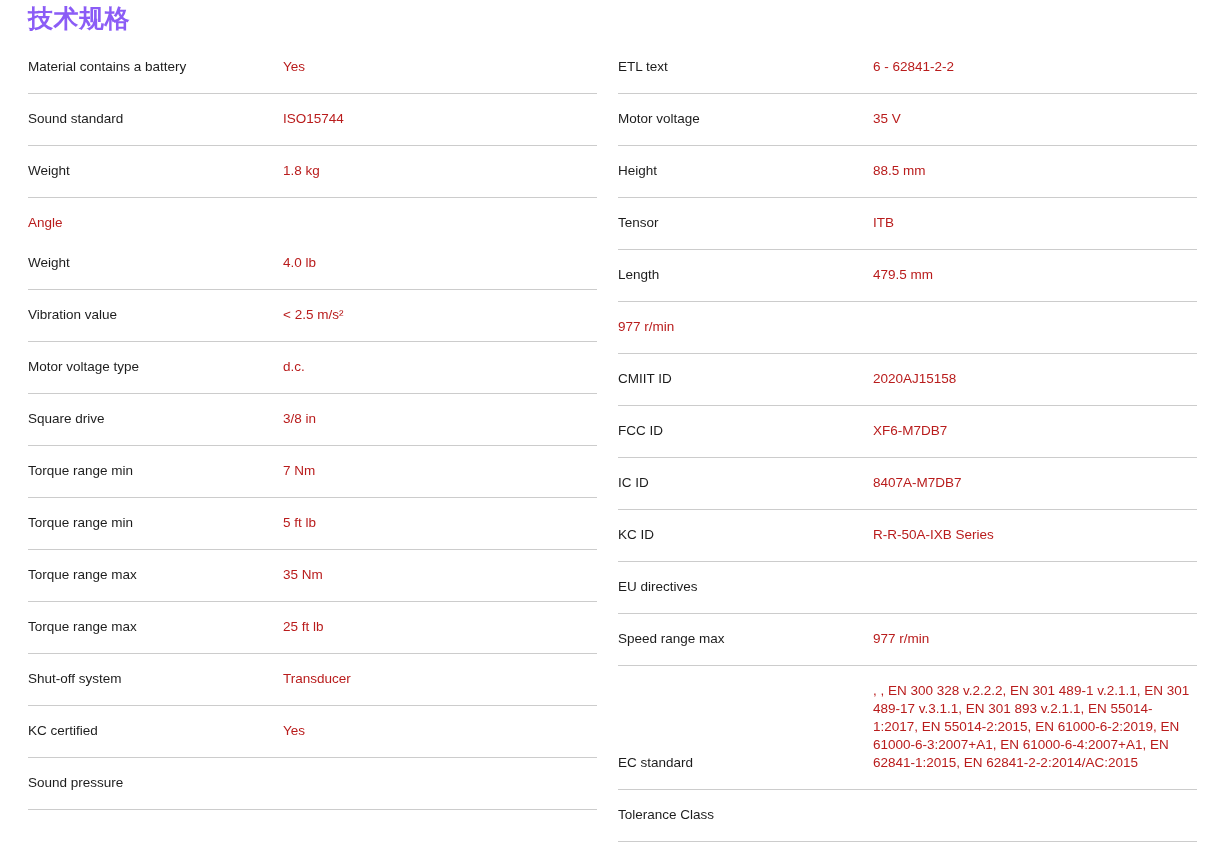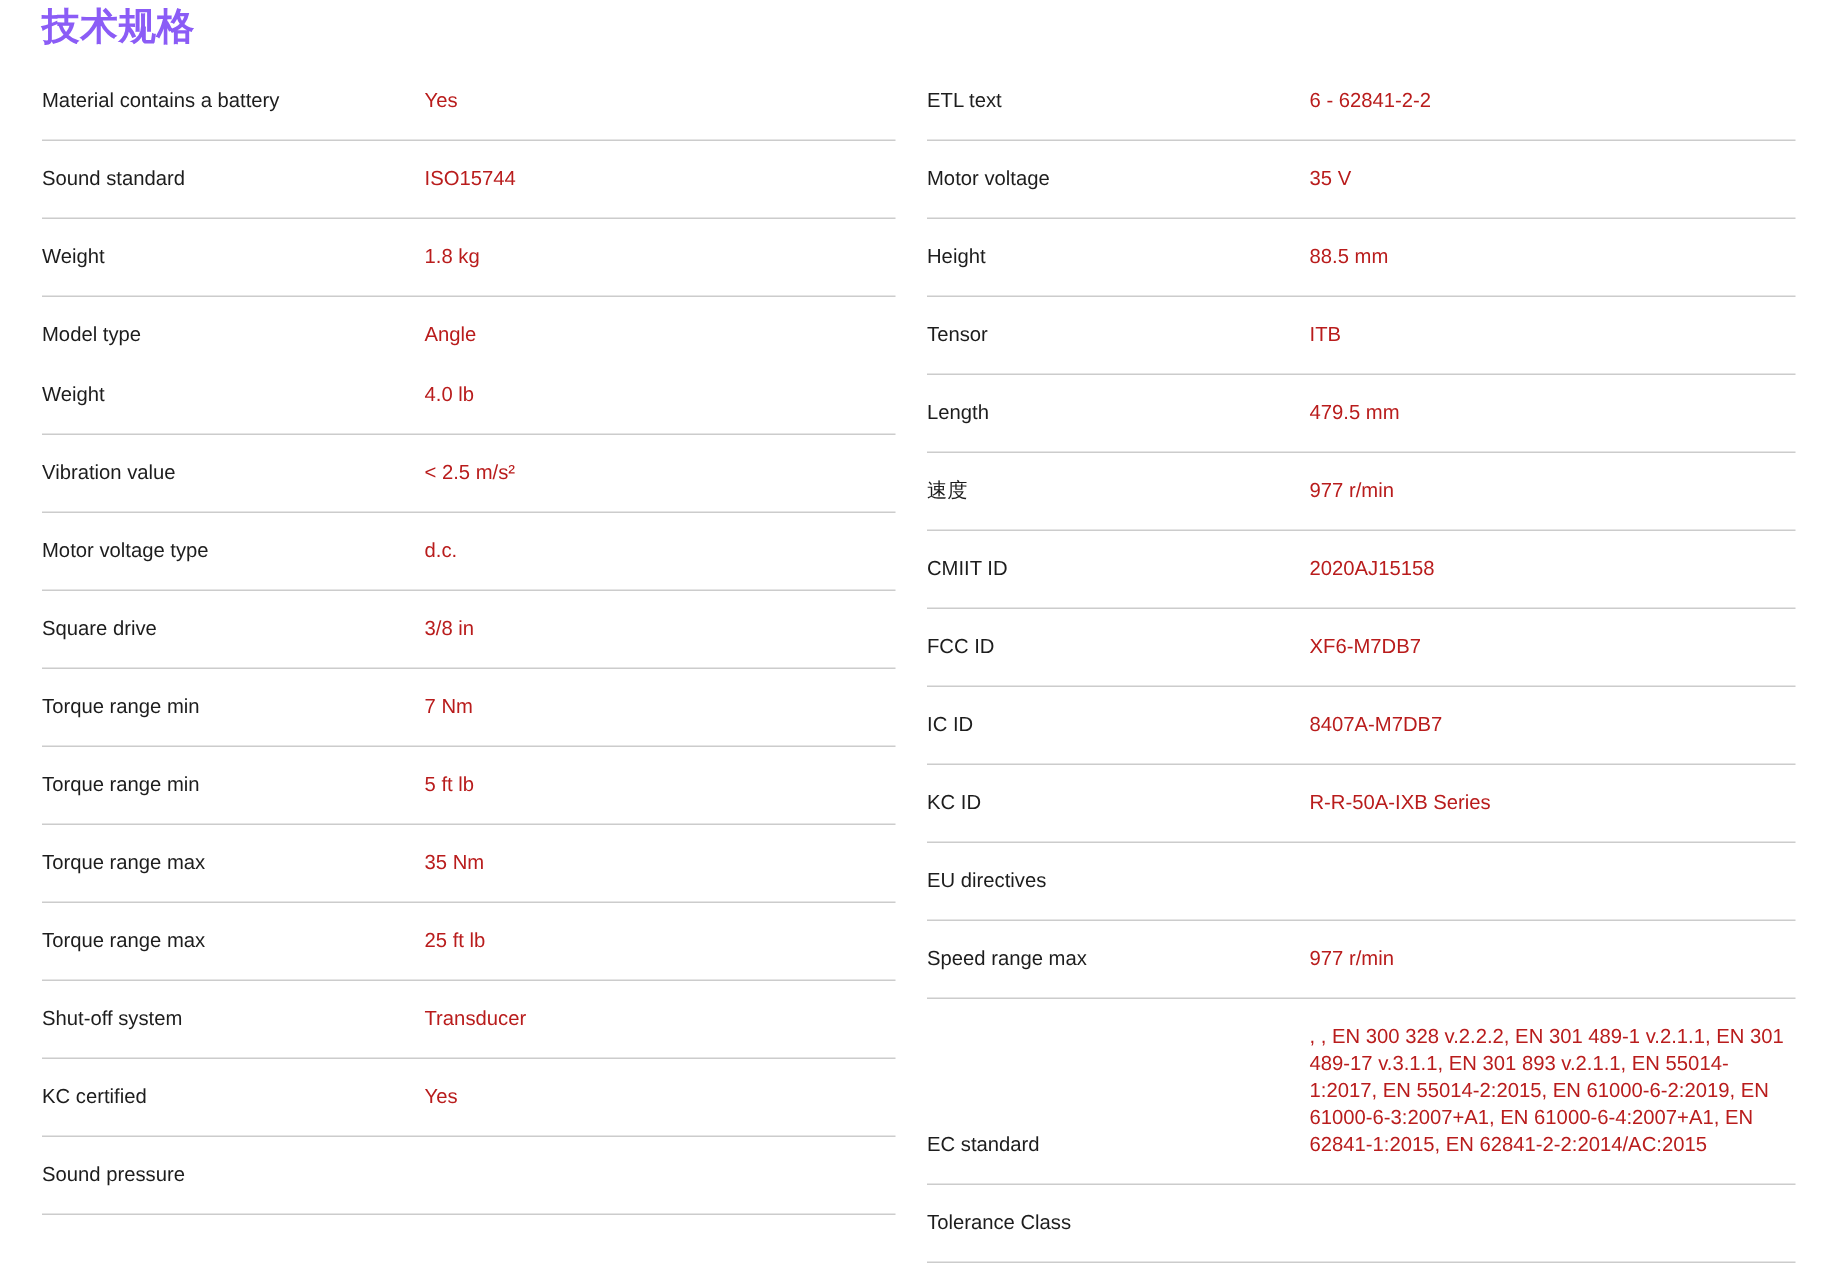--- a/index.html
+++ b/index.html
@@ -78,21 +78,20 @@
         </div>
       </div>
       <div class="spec-cell">
         <div class="spec-pair">
           <div class="spec-label">Weight</div>
           <div class="spec-value">1.8 kg</div>
         </div>
       </div>
       <div class="spec-cell">
         <div class="spec-pair">
-          <div class="spec-label">Model type</div>
           <div class="spec-value">Angle</div>
         </div>
         <div class="spec-pair">
           <div class="spec-label">Weight</div>
           <div class="spec-value">4.0 lb</div>
         </div>
       </div>
       <div class="spec-cell">
         <div class="spec-pair">
           <div class="spec-label">Vibration value</div>
@@ -180,21 +179,20 @@
         </div>
       </div>
       <div class="spec-cell">
         <div class="spec-pair">
           <div class="spec-label">Length</div>
           <div class="spec-value">479.5 mm</div>
         </div>
       </div>
       <div class="spec-cell">
         <div class="spec-pair">
-          <div class="spec-label">速度</div>
           <div class="spec-value">977 r/min</div>
         </div>
       </div>
       <div class="spec-cell">
         <div class="spec-pair">
           <div class="spec-label">CMIIT ID</div>
           <div class="spec-value">2020AJ15158</div>
         </div>
       </div>
       <div class="spec-cell">

